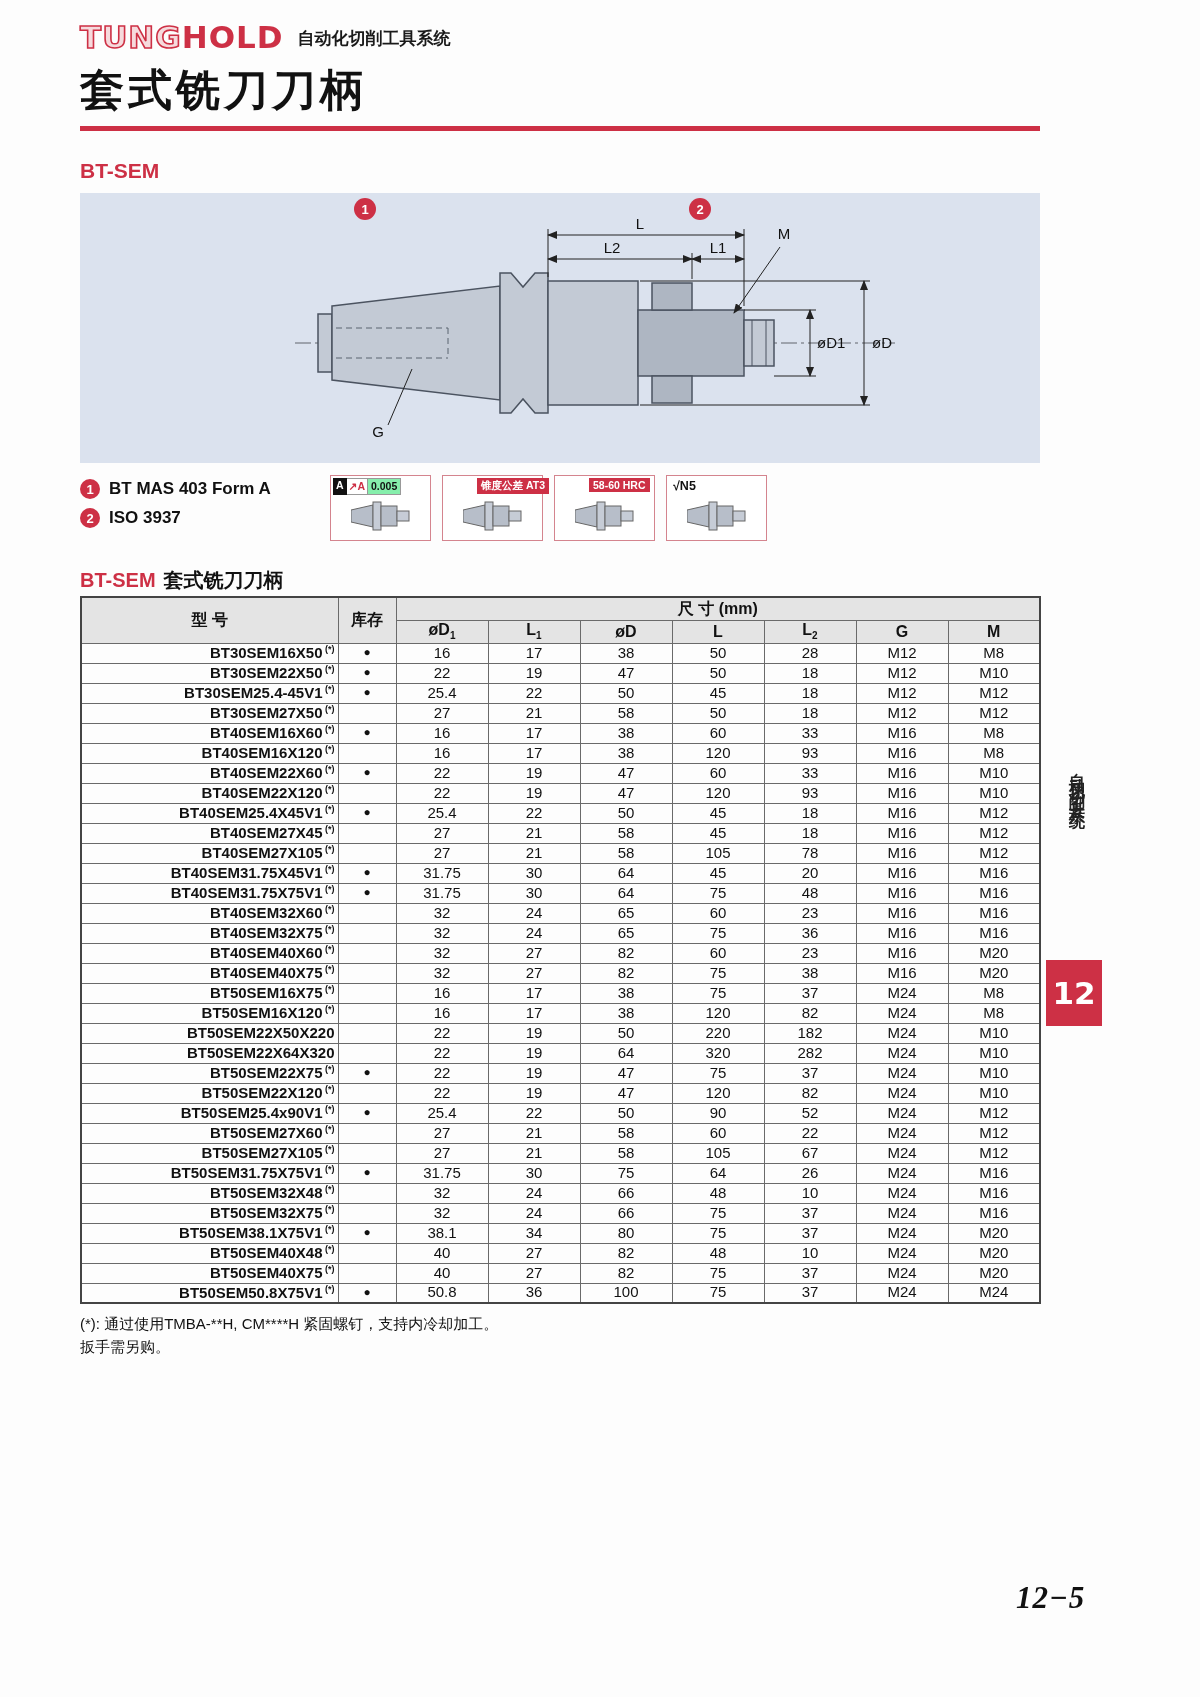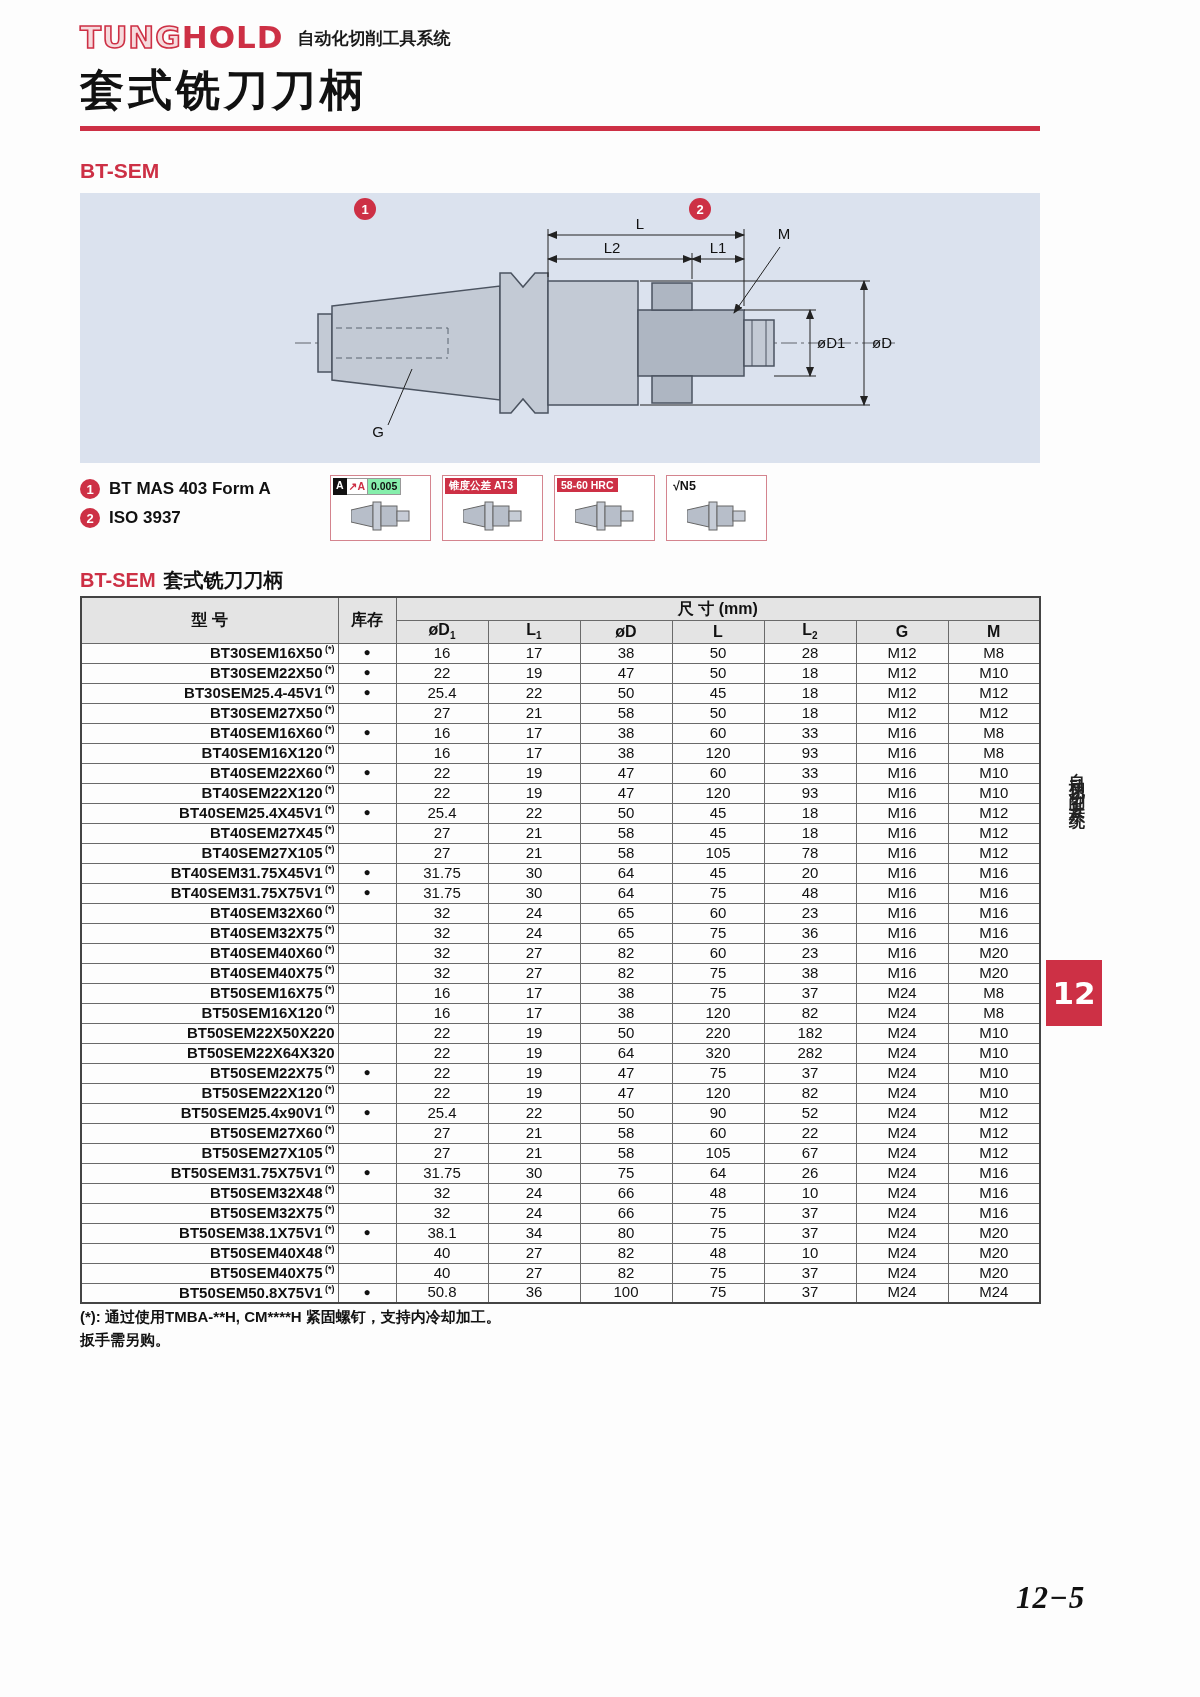--- a/index.html
+++ b/index.html
@@ -39,42 +39,42 @@
 
   
   .under-row { display:flex; margin-top:12px; align-items:flex-start; }
   .notes { width:250px; display:flex; flex-direction:column; gap:9px; padding-top:4px; }
   .note { display:flex; align-items:center; gap:9px; font-size:17px; font-weight:700; }
   .circle-num { flex:0 0 auto; width:20px; height:20px; border-radius:50%; background:#cd3045; color:#fff;
     font-size:13px; font-weight:700; display:flex; align-items:center; justify-content:center; }
   .badges { display:flex; gap:11px; }
   .badge { width:101px; height:66px; border:1px solid #d4848e; background:#fff; position:relative; }
   .strip { position:absolute; top:2px; left:2px; font-size:10.5px; font-weight:700; padding:1px 4px; white-space:nowrap; }
-  .red-strip { background:#cd3045; color:#fff; }
+  .red-strip { background:#cd3045; color:#fff;margin-left:32px; }
   .plain-strip { color:#111; font-size:12.5px; background:transparent; }
   .b1strip { position:absolute; top:2px; left:2px; display:flex; font-size:10.5px; font-weight:700; line-height:1.4; }
   .chip-black { background:#111; color:#fff; padding:0 3px; }
   .chip-arrow { color:#cd3045; padding:0 2px; border:1px solid #999; border-left:none; background:#fff; }
   .chip { border:1px solid #999; border-left:none; padding:0 3px; background:#86efac; color:#111; }
   .pict { position:absolute; bottom:5px; left:50%; transform:translateX(-50%); }
 
   
   .table-title { margin-top:26px; font-size:20px; font-weight:800; }
   .table-title .red { color:#cd3045; margin-right:8px; }
   .spec-table { border-collapse:collapse; margin-top:2px; width:960px; table-layout:fixed; border:2px solid #444; }
   .spec-table th, .spec-table td {
     border:1px solid #6a6a6a; text-align:center; font-size:15px;
     padding:0 3px; height:20px; line-height:1.12; overflow:hidden;
   }
   .spec-table thead th { background:#e4e4e4; font-weight:700; font-size:16px; height:23px; }
   .spec-table td.model { text-align:right; padding-left:8px; font-weight:700; white-space:nowrap; }
   .spec-table td.model sup { font-size:9px; }
   .spec-table td.stock { font-size:12px; }
   .spec-table sub { font-size:10px; }
-  .footnotes { margin-top:1px; font-size:15px; line-height:1.55; font-weight:700; color:#111; }
+  .footnotes { margin-top:8px; font-size:15px; line-height:1.55; font-weight:400; color:#111; }
 
   
   .side-text { position:absolute; left:1066px; top:760px; writing-mode:vertical-rl; text-orientation:upright;
     font-size:16px; letter-spacing:5px; color:#222; font-weight:600; }
   .side-tab { position:absolute; left:1046px; top:960px; width:56px; height:66px; background:#cd3045; color:#fff;
     font-size:31px; font-weight:800; display:flex; align-items:center; justify-content:center;
     font-family:"DejaVu Sans", sans-serif; }
   .page-num { position:absolute; left:1016px; top:1580px; font-size:31px; font-weight:700; font-style:italic;
     font-family:Liberation Serif, serif; letter-spacing:1px; }
 </style>

